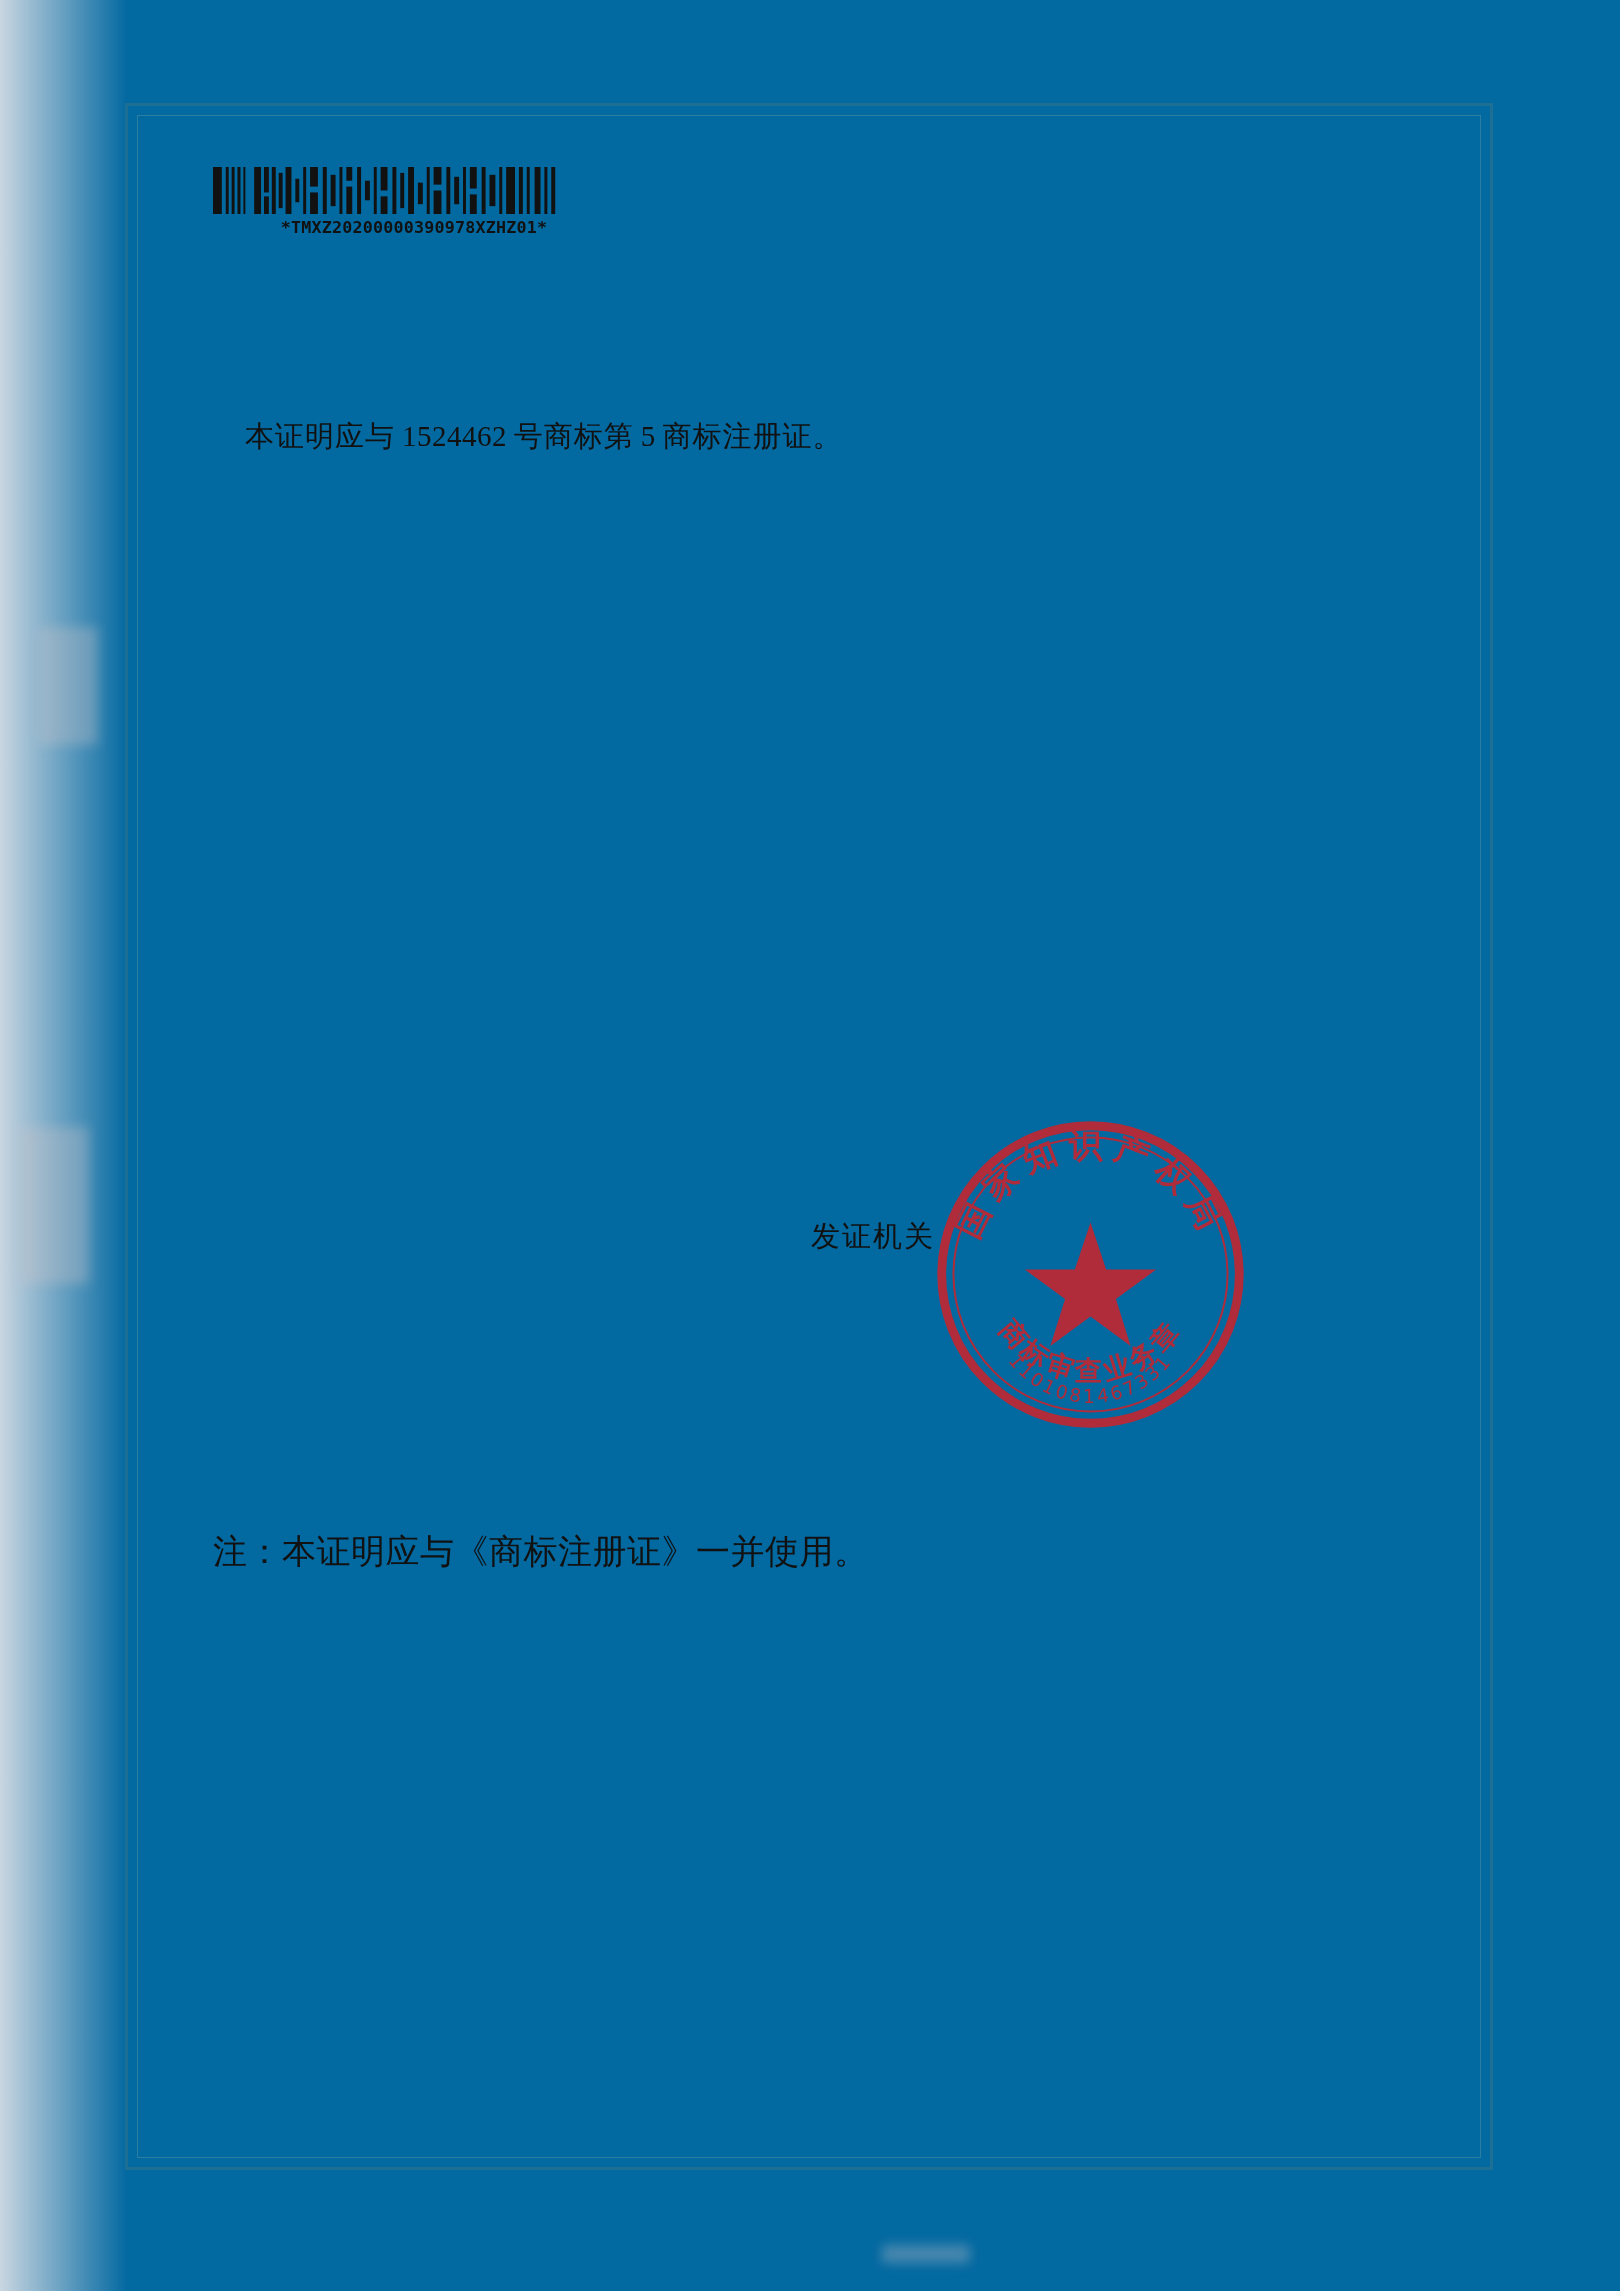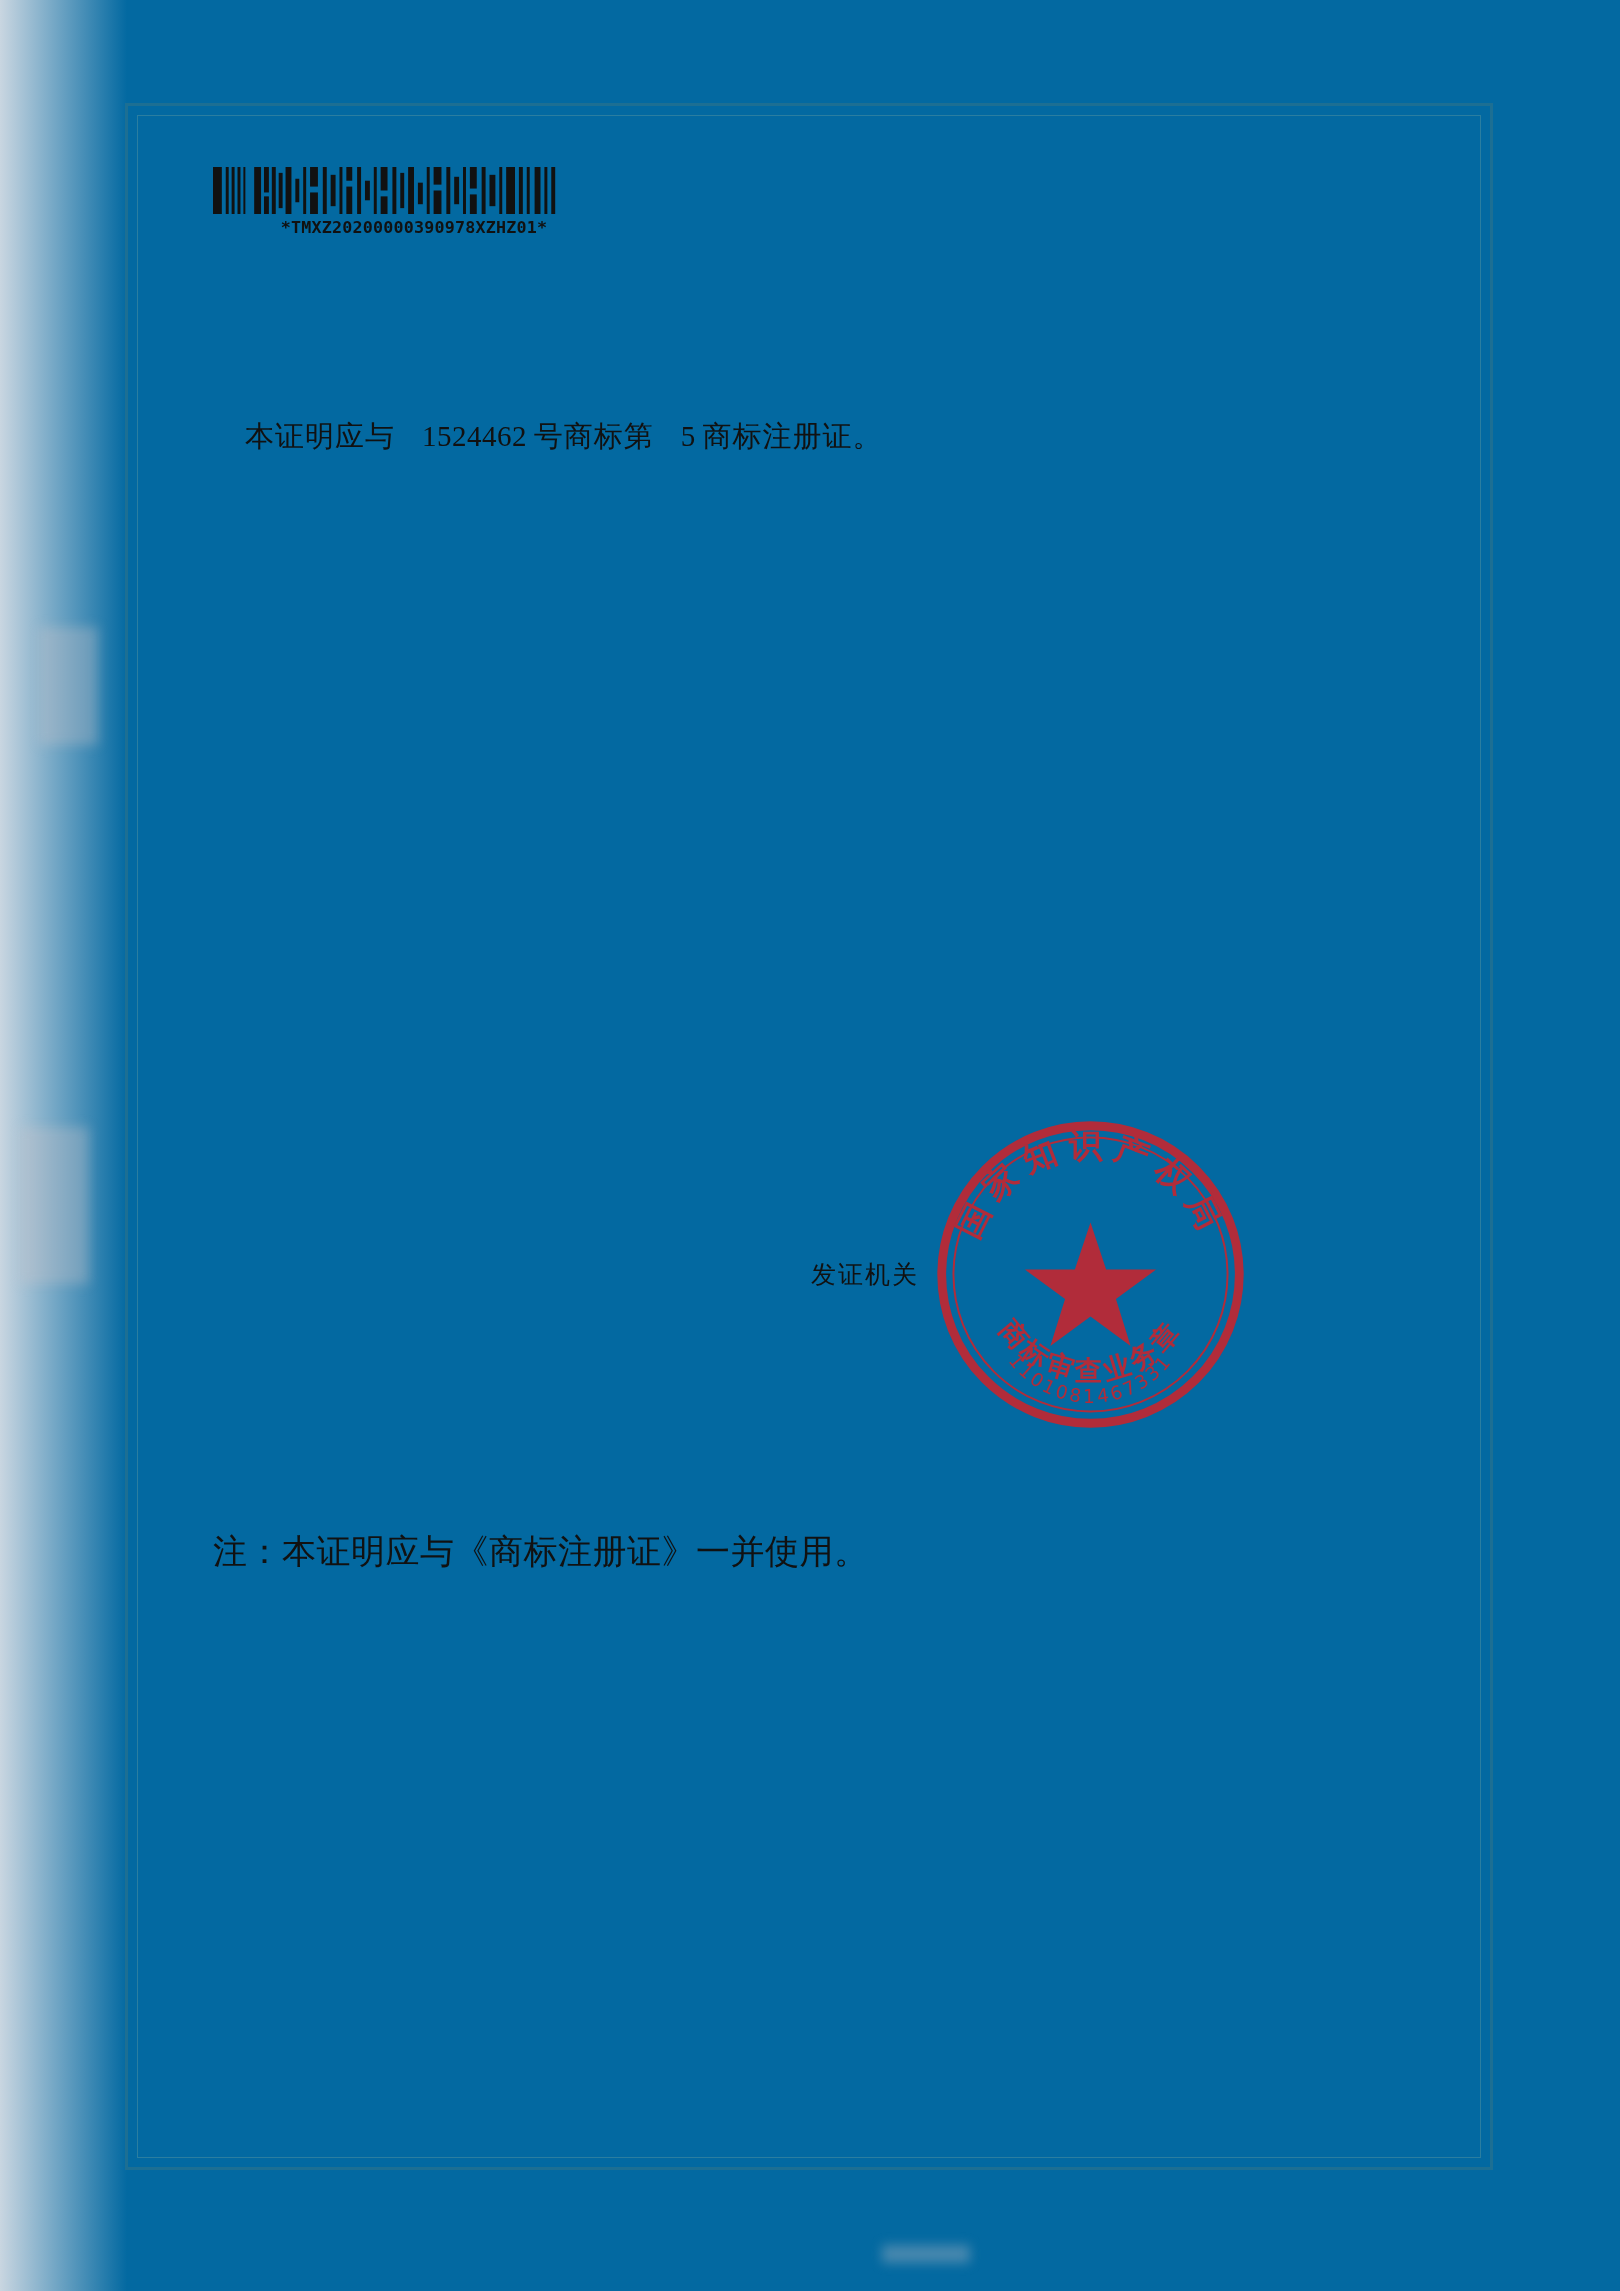--- a/index.html
+++ b/index.html
@@ -102,30 +102,30 @@
     left: 120px;
     font-size: 29px;
     color: #111;
     letter-spacing: 1px;
     white-space: nowrap;
     font-family: "DejaVu Serif", "Liberation Serif", serif;
   }
   .line-1 { top: 314px; }
   .line-2 { top: 446px; }
 
-  .num { font-family: "Liberation Serif", serif; letter-spacing: 0.5px; margin-left: 20px; }
+  .num { font-family: "Liberation Serif", serif; letter-spacing: 0.5px; }
   .gap-s { display: inline-block; width: 6.9px; }
   .gap-m { display: inline-block; width: 35px; }
 
   
   .issuer-label {
     position: absolute;
     left: 686px;
-    top: 1155px;
-    font-size: 25px;
+    top: 1114px;
+    font-size: 29px;
     letter-spacing: 2px;
     color: #111;
     font-family: "DejaVu Serif", "Liberation Serif", serif;
   }
 
   
   .seal {
     position: absolute;
     left: 804px;
     top: 1010px;

